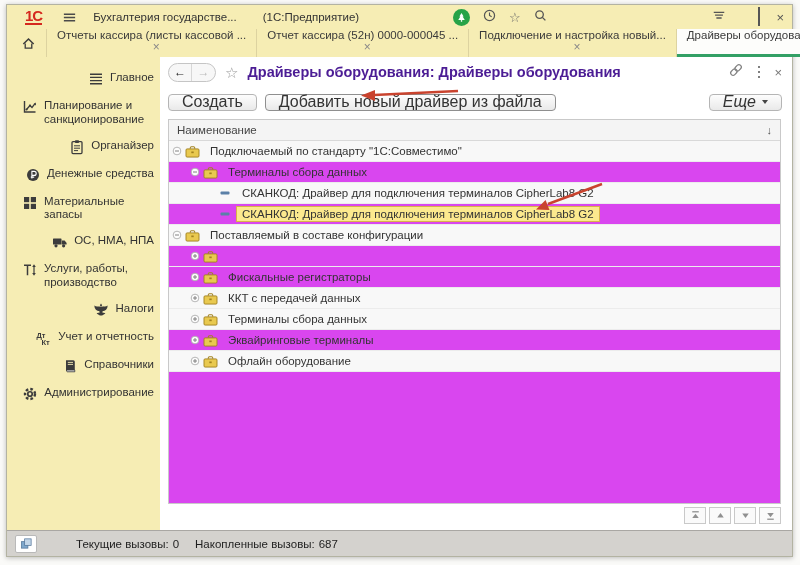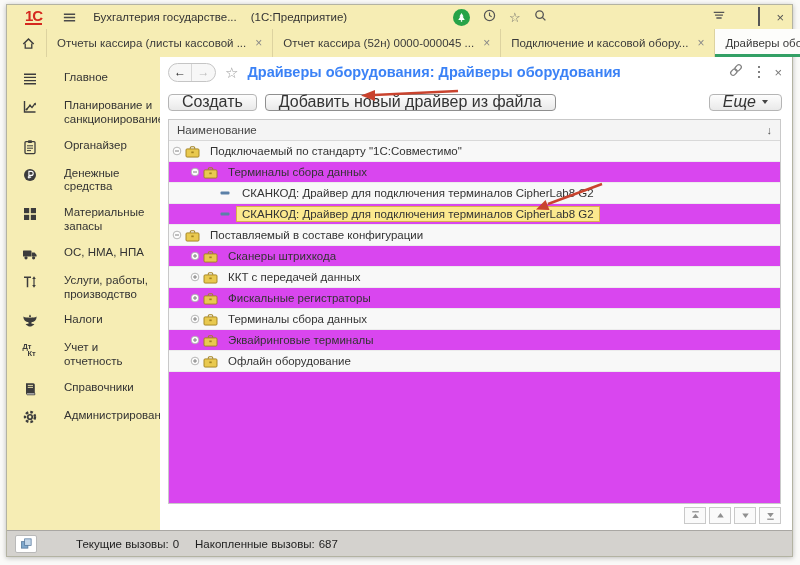--- a/index.html
+++ b/index.html
@@ -9,59 +9,59 @@
     border:1px solid #b3b3a2; background:#fff; display:flex; flex-direction:column;
     box-shadow:0 1px 5px rgba(0,0,0,.25); }
 
   
   .titlebar { flex:0 0 24px; background:#f6edb4; display:flex; align-items:center;
     padding:0 6px; position:relative; }
   .logo { color:#d5281e; font-weight:bold; font-size:15px;
     margin:0 4px 0 12px; border-bottom:2px solid #d5281e; line-height:14px; letter-spacing:-1px; }
   .tb-burger { margin-left:16px; display:flex; }
   .tb-title { font-size:11.5px; color:#333; margin-left:16px; white-space:nowrap; }
-  .tb-title .app { margin-left:14px; }
+  .tb-title .app { margin-left:26px; }
   .tb-center { position:absolute; left:446px; top:0; height:24px; display:flex;
     gap:12px; align-items:center; }
   .notif { width:17px; height:17px; border-radius:50%; background:#27a348;
     display:flex; align-items:center; justify-content:center; }
   .tb-right { position:absolute; right:8px; top:0; height:24px; display:flex;
     gap:16px; align-items:center; }
   .glyph-close { font-size:13px; color:#555; line-height:1; }
   .min-bar { width:9px; height:2px; background:#555; margin-top:6px; }
   .max-box { width:9px; height:8px; border:1.4px solid #555; }
   .star-glyph { color:#666; font-size:13px; line-height:1; }
 
   
   .tabbar { flex:0 0 28px; background:#f6edb4; display:flex; align-items:stretch; padding-left:4px; }
   .tab-home { flex:0 0 36px; display:flex; align-items:center; justify-content:center;
     border-right:1px solid #ddd3a0; }
   .tab { display:flex; align-items:center; padding:0 10px; font-size:11.5px; color:#3a3a3a;
-    border-right:1px solid #ddd3a0; position:relative; white-space:nowrap; cursor:default; }
+    border-right:1px solid #ddd3a0; position:relative; white-space:nowrap; cursor:default;flex-direction:column; }
   .tab.active { background:#fdfdfb; }
   .tab.active::after { content:""; position:absolute; left:0; right:0; bottom:0;
     height:3px; background:#33a065; }
   .tab-close { margin-left:9px; color:#888; font-size:12px; line-height:1; }
 
   
   .main { flex:1; display:flex; min-height:0; }
   .sidebar { flex:0 0 153px; background:#f6edb4; padding-top:8px; overflow:hidden; }
-  .side-item { display:flex; align-items:flex-start; gap:26px; padding:6px 6px 6px 15px;
-    font-size:11.5px; color:#333; line-height:1.2; cursor:pointer; }
+  .side-item { display:flex; align-items:flex-start; gap:6px; padding:6px 6px 6px 15px;
+    font-size:11.5px; color:#333; line-height:1.2; cursor:pointer;justify-content:flex-end; }
   .side-item svg { flex:0 0 16px; }
 
   .content { flex:1; background:#fff; display:flex; flex-direction:column; position:relative; min-width:0; }
   .c-header { flex:0 0 30px; display:flex; align-items:center; gap:9px; padding:0 10px 0 8px; }
   .nav-group { display:flex; border:1px solid #c5c5c5; border-radius:10px; background:#f7f7f7;
     height:19px; overflow:hidden; }
   .nav-btn { width:23px; display:flex; align-items:center; justify-content:center; font-size:12px; }
   .nav-back { color:#222; border-right:1px solid #d7d7d7; }
   .nav-fwd { color:#bcbcbc; }
   .hdr-star { color:#9a9a9a; font-size:15px; line-height:1; }
-  .c-title { font-weight:bold; font-size:14.5px; color:#3b82f6; white-space:nowrap; overflow:hidden; }
+  .c-title { font-weight:bold; font-size:14.5px; color:#4c1d95; white-space:nowrap; overflow:hidden; }
   .hdr-right { margin-left:auto; display:flex; gap:14px; align-items:center; }
   .dots-v { display:flex; flex-direction:column; gap:2.5px; }
   .dots-v i { width:2.6px; height:2.6px; border-radius:50%; background:#555; }
   .hdr-close { color:#777; font-size:13px; line-height:1; }
 
   .toolbar { flex:0 0 30px; display:flex; align-items:center; gap:8px; padding:0 10px 0 8px; }
   .btn { background:linear-gradient(#fdfdfd,#e9e9e9); border:1px solid #b5b5b5; border-radius:4px;
     font-size:16px; color:#333; padding:0 13px; height:17px; display:flex; align-items:center; gap:6px;
     cursor:pointer; white-space:nowrap; }
   .btn.emph { border-color:#8f8f8f; }
@@ -275,21 +275,21 @@
     <div style="display:flex;">
         <div class="tab">
           <span>Отчеты кассира (листы кассовой ...</span>
           <span class="tab-close">×</span>
         </div>
         <div class="tab">
           <span>Отчет кассира (52н) 0000-000045 ...</span>
           <span class="tab-close">×</span>
         </div>
         <div class="tab">
-          <span>Подключение и кассовой обору...</span>
+          <span>Подключение и настройка новый...</span>
           <span class="tab-close">×</span>
         </div>
         <div class="tab active">
           <span>Драйверы оборудования: Драйве...</span>
         </div>
       </div>
 
   </div>
 
   <div class="main">
@@ -446,41 +446,40 @@
               <span class="tlabel">Поставляемый в составе конфигурации</span>
             </div>
             <div class="trow">
               <span class="ind" style="width:21px"></span>
               <svg class="texp" width="10" height="10" viewBox="0 0 12 12">
                 <use href="#ic-tplus"></use>
               </svg>
               <svg class="gicon" width="15" height="13" viewBox="0 0 16 14">
                 <use href="#ic-folder"></use>
               </svg>
-              <span class="tlabel">Сканеры штрихкода</span>
+            </div>
+            <div class="trow">
+              <span class="ind" style="width:21px"></span>
+              <svg class="texp" width="10" height="10" viewBox="0 0 12 12">
+                <use href="#ic-tplus"></use>
+              </svg>
+              <svg class="gicon" width="15" height="13" viewBox="0 0 16 14">
+                <use href="#ic-folder"></use>
+              </svg>
+              <span class="tlabel">Фискальные регистраторы</span>
             </div>
             <div class="trow odd">
               <span class="ind" style="width:21px"></span>
               <svg class="texp" width="10" height="10" viewBox="0 0 12 12">
                 <use href="#ic-tplus"></use>
               </svg>
               <svg class="gicon" width="15" height="13" viewBox="0 0 16 14">
                 <use href="#ic-folder"></use>
               </svg>
               <span class="tlabel">ККТ с передачей данных</span>
-            </div>
-            <div class="trow">
-              <span class="ind" style="width:21px"></span>
-              <svg class="texp" width="10" height="10" viewBox="0 0 12 12">
-                <use href="#ic-tplus"></use>
-              </svg>
-              <svg class="gicon" width="15" height="13" viewBox="0 0 16 14">
-                <use href="#ic-folder"></use>
-              </svg>
-              <span class="tlabel">Фискальные регистраторы</span>
             </div>
             <div class="trow odd">
               <span class="ind" style="width:21px"></span>
               <svg class="texp" width="10" height="10" viewBox="0 0 12 12">
                 <use href="#ic-tplus"></use>
               </svg>
               <svg class="gicon" width="15" height="13" viewBox="0 0 16 14">
                 <use href="#ic-folder"></use>
               </svg>
               <span class="tlabel">Терминалы сбора данных</span>

